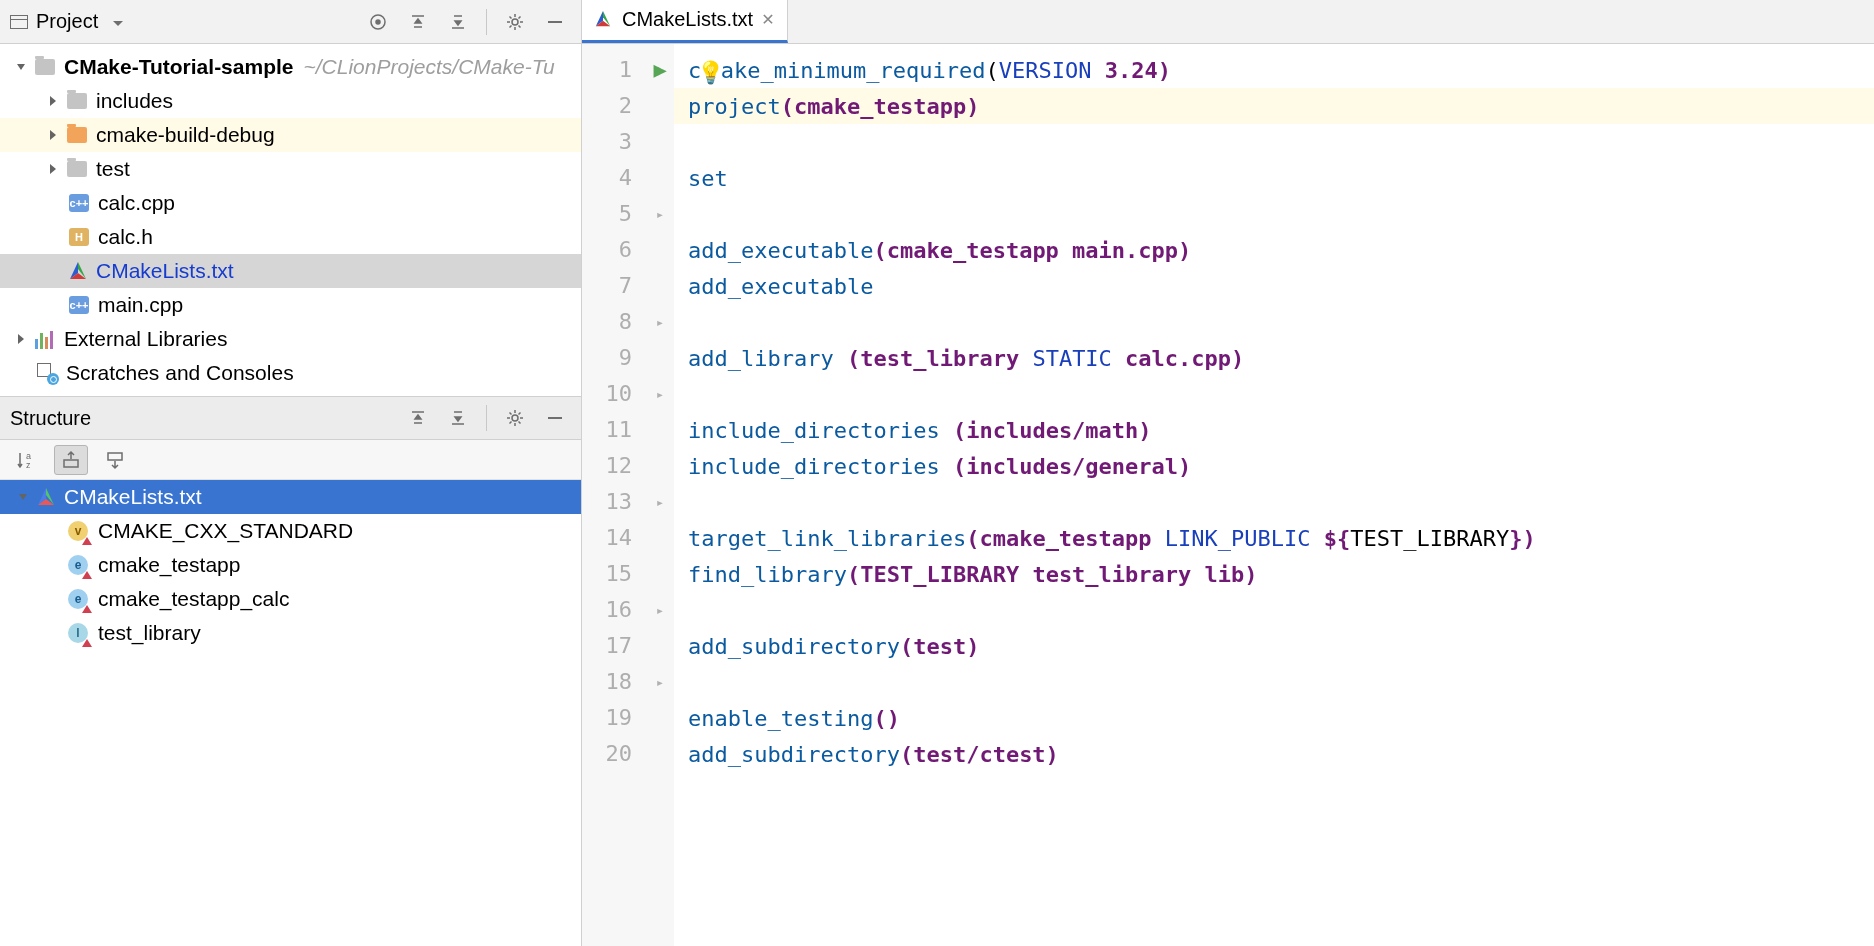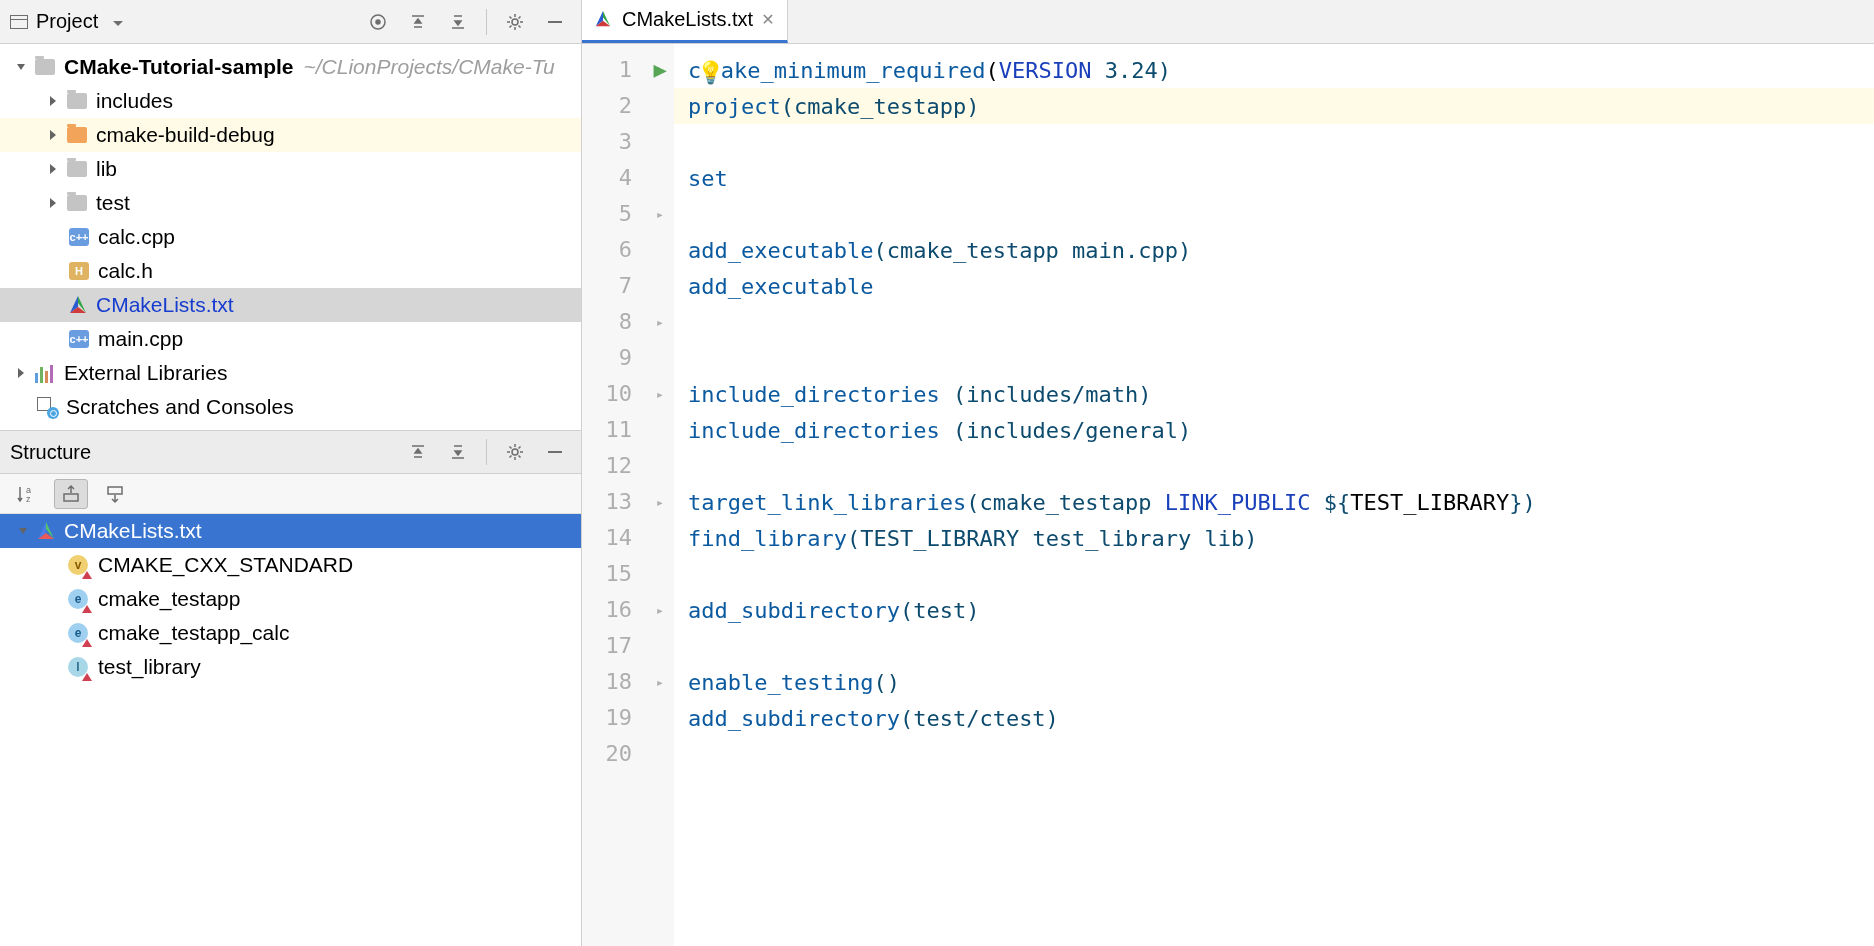--- a/index.html
+++ b/index.html
@@ -75,21 +75,21 @@
 .gutter{width:64px;background:#f7f7f7;text-align:right;color:#aeaeae;padding-top:8px;padding-right:14px;line-height:36px;}
 .gut-icons{width:28px;background:#f7f7f7;padding-top:8px;line-height:36px;position:relative;}
 .gut-icons .runic{color:#56a656;}
 .gut-icons .foldic{color:#b0b0b0;font-size:14px;}
 .gline{height:36px;display:flex;align-items:center;justify-content:center;}
 .code{flex:1;padding-top:8px;}
 .cline{height:36px;display:flex;align-items:center;padding-left:14px;white-space:pre;}
 .cline.hl{background:#fffbe6;}
 .kw{color:#0b5aa0;}
 .kw2{color:#1a3fbb;font-weight:500;}
-.txt{color:#0c4a6e;}
+.txt{color:#701a75;font-weight:bold;}
 .paren{color:#000;}
 .bulb{color:#e0a020;position:relative;top:2px;margin-left:-4px;}
 .var{color:#000;}
 </style>
 </head>
 <body>
 
 <div class="app">
 
   <div class="left">
@@ -165,32 +165,20 @@
         <span class="indent" style="width:44px"></span>
         <span class="chev">
             <svg width="12" height="12">
               <path d="M3 1 L9 6 L3 11 Z"></path>
             </svg>
           </span>
         <span class="fold-icon">
             <span class="ficon ficon-orange"></span>
           </span>
         <span class="lbl">cmake-build-debug</span>
-      </div>
-      <div class="row">
-        <span class="indent" style="width:44px"></span>
-        <span class="chev">
-            <svg width="12" height="12">
-              <path d="M3 1 L9 6 L3 11 Z"></path>
-            </svg>
-          </span>
-        <span class="fold-icon">
-            <span class="ficon ficon-gray"></span>
-          </span>
-        <span class="lbl">lib</span>
       </div>
       <div class="row">
         <span class="indent" style="width:44px"></span>
         <span class="chev">
             <svg width="12" height="12">
               <path d="M3 1 L9 6 L3 11 Z"></path>
             </svg>
           </span>
         <span class="fold-icon">
             <span class="ficon ficon-gray"></span>
@@ -427,20 +415,21 @@
         </div>
       <div class="code">
         <div class="cline"><span class="kw">c</span><span class="bulb">💡</span><span class="kw" style="margin-left:-4px">ake_minimum_required</span><span class="paren">(</span><span class="kw2">VERSION</span><span class="txt"> 3.24)</span></div>
         <div class="cline hl"><span class="kw">project</span><span class="txt">(cmake_testapp)</span></div>
         <div class="cline"></div>
         <div class="cline"><span class="kw">set</span></div>
         <div class="cline"></div>
         <div class="cline"><span class="kw">add_executable</span><span class="txt">(cmake_testapp main.cpp)</span></div>
         <div class="cline"><span class="kw">add_executable</span></div>
         <div class="cline"></div>
+        <div class="cline"><span class="kw">add_library</span><span class="txt"> (test_library </span><span class="kw2">STATIC</span><span class="txt"> calc.cpp)</span></div>
         <div class="cline"></div>
         <div class="cline"><span class="kw">include_directories</span><span class="txt"> (includes/math)</span></div>
         <div class="cline"><span class="kw">include_directories</span><span class="txt"> (includes/general)</span></div>
         <div class="cline"></div>
         <div class="cline"><span class="kw">target_link_libraries</span><span class="txt">(cmake_testapp </span><span class="kw2">LINK_PUBLIC</span><span class="txt"> ${</span><span class="var">TEST_LIBRARY</span><span class="txt">})</span></div>
         <div class="cline"><span class="kw">find_library</span><span class="txt">(TEST_LIBRARY test_library lib)</span></div>
         <div class="cline"></div>
         <div class="cline"><span class="kw">add_subdirectory</span><span class="txt">(test)</span></div>
         <div class="cline"></div>
         <div class="cline"><span class="kw">enable_testing</span><span class="txt">()</span></div>

